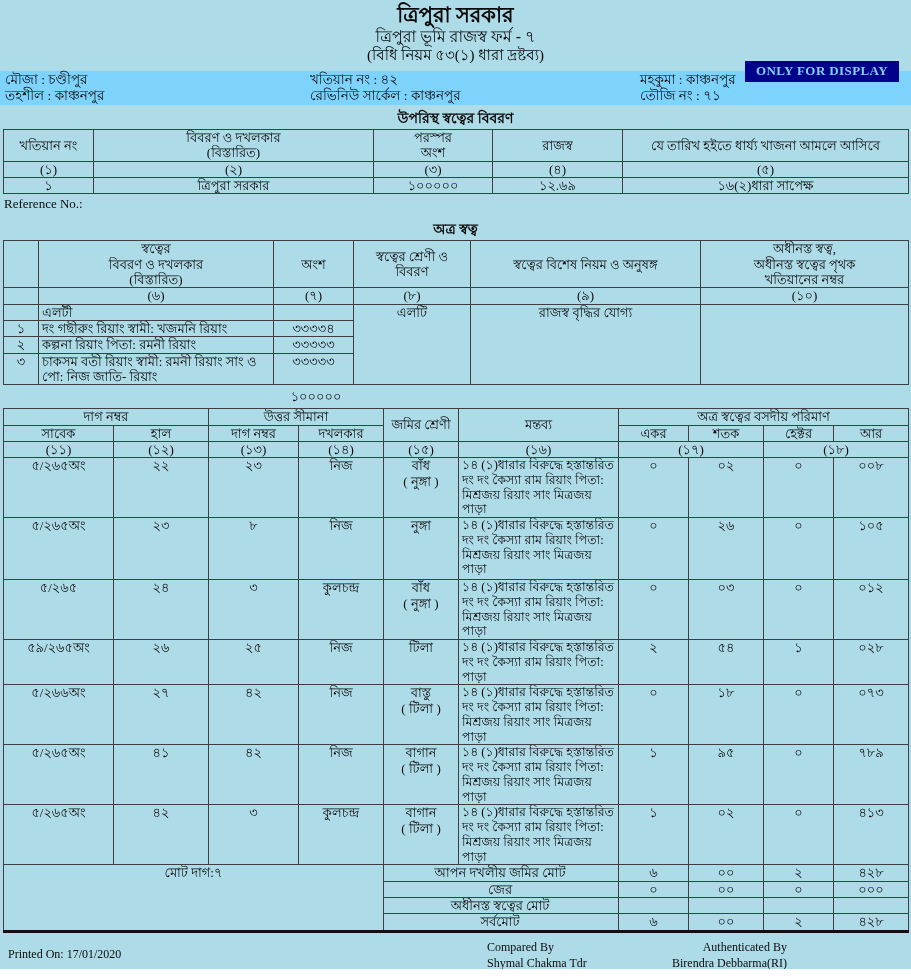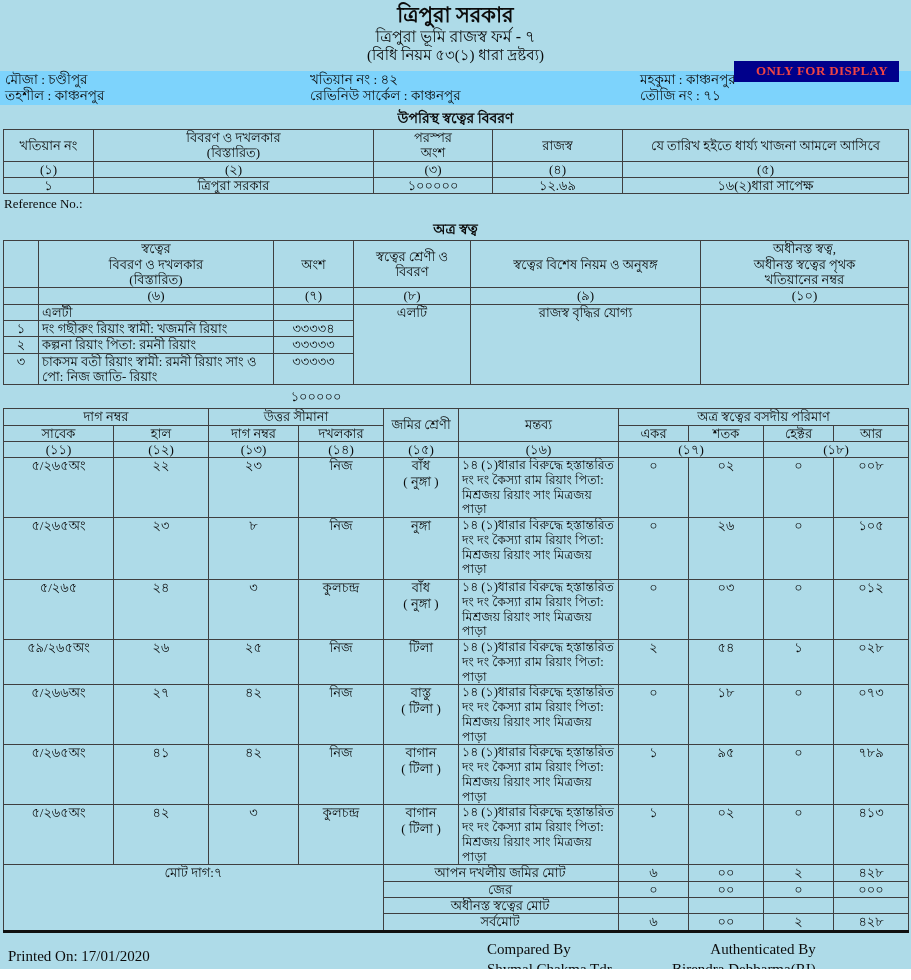--- a/index.html
+++ b/index.html
@@ -16,23 +16,23 @@
     height: 969px;
     background: #aedbe8;
     overflow: hidden;
   }
   .titles { text-align: center; padding-top: 3px; }
   .title  { font-size: 21px; font-weight: bold; line-height: 1.15; }
   .subtitle { font-size: 16px; line-height: 1.2; }
   .note   { font-size: 15px; line-height: 1.2; }
   .badge {
     position: absolute; top: 61px; right: 12px;
-    background: #00008b; color: #ef4444;
+    background: #00008b; color: #7dd3fc;
     font-weight: bold; font-size: 13px;
-    padding: 2px 11px 3px 22px; letter-spacing: .4px;
+    padding: 2px 11px 3px 11px; letter-spacing: .4px;
   }
   .infobar {
     margin-top: 7px; background: #7dd3fc;
     padding: 1px 0 2px 0; font-size: 13.5px;
   }
   .inforow {
     display: grid; grid-template-columns: 305px 330px auto;
     padding-left: 5px; line-height: 1.15;
   }
   .section-title {
@@ -50,21 +50,21 @@
   }
   table.t th { vertical-align: middle; }
   .pre   { white-space: pre-line; }
   .left  { text-align: left !important; }
   .right { text-align: center; padding-right: 5px !important; }
   .ref   { font-size: 13px; padding: 2px 0 0 4px; }
   .share-total { margin-left: 276px; width: 80px; text-align: center; font-size: 13px; padding-top: 2px; }
   .land  { border-bottom: 3px solid #101010; }
   .remark { text-align: left !important; font-size: 12.5px; }
   .motdag { text-align: right; vertical-align: top; margin-top: 7px; }
-  .footer-item { position: absolute; font-size: 15px; line-height: 1.35; }
+  .footer-item { position: absolute; font-size: 12px; line-height: 1.35; }
   .fp { left: 8px;   top: 946px; }
   .fc { left: 487px; top: 939px; }
   .fa { left: 672px; top: 939px; text-align: right; }
 </style>
 </head>
 <body>
 
 <div class="page">
 
   <div class="titles">

